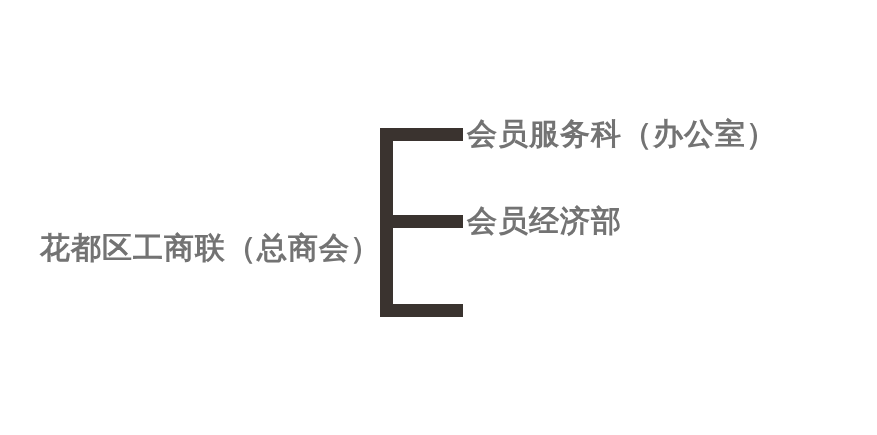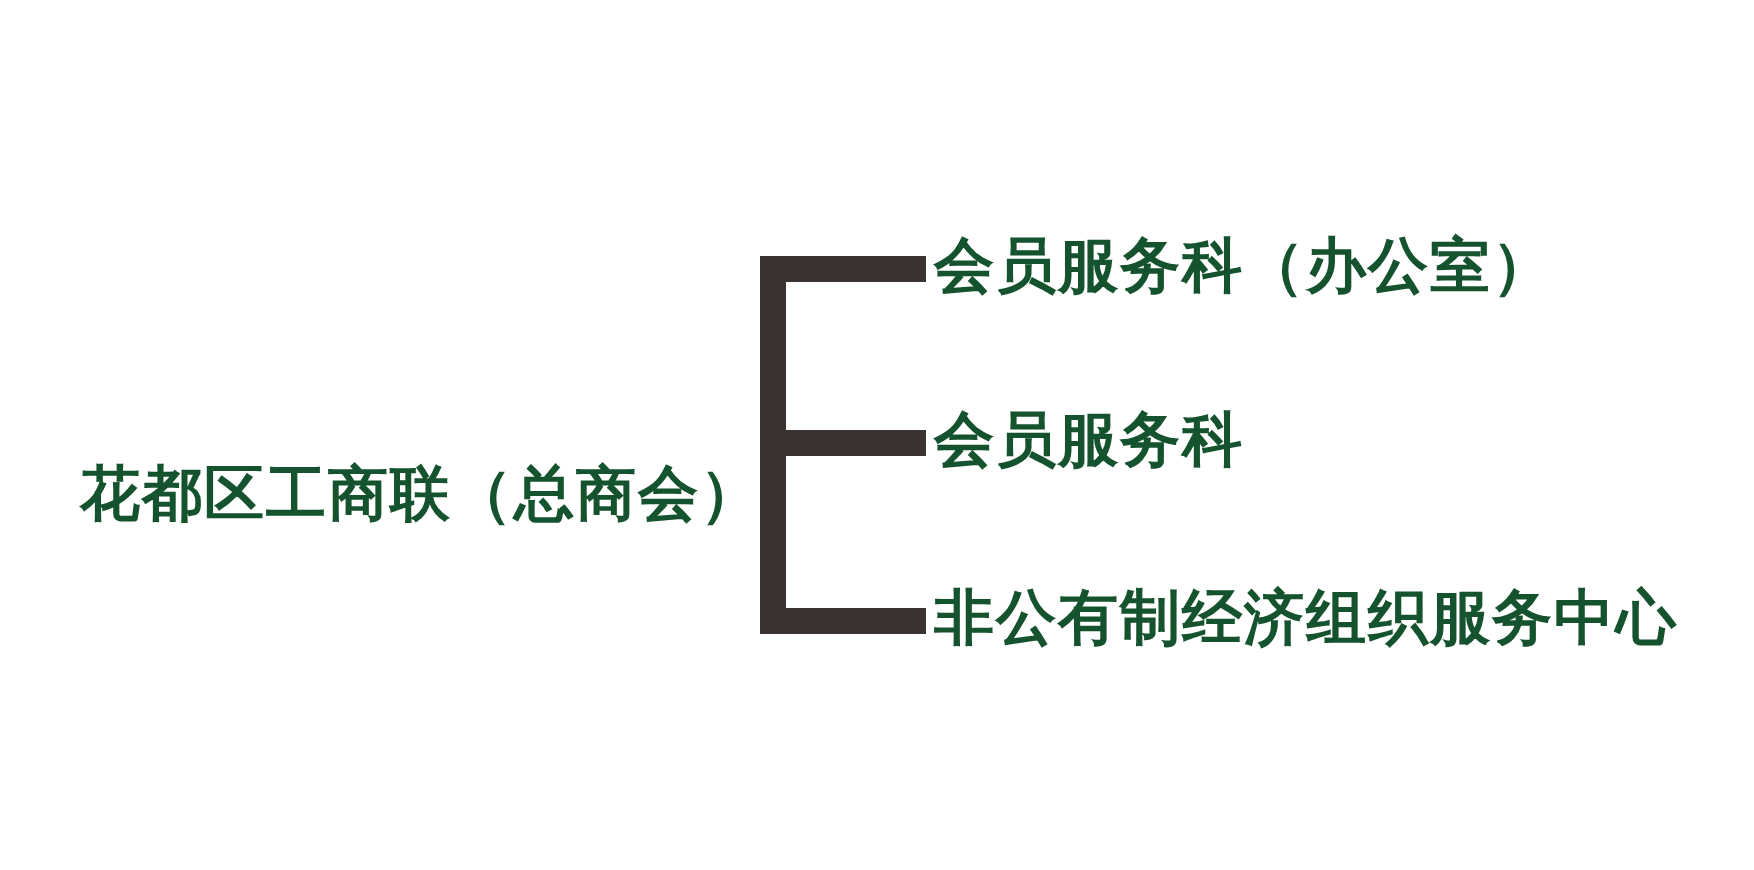--- a/index.html
+++ b/index.html
@@ -14,21 +14,21 @@
     position: relative;
     width: 877px;
     height: 435px;
     background: #ffffff;
     overflow: hidden;
   }
   .org-label {
     position: absolute;
     white-space: nowrap;
     font-weight: bold;
-    color: #14532d;
+    color: #737373;
     font-size: 30px;
     letter-spacing: 1px;
     line-height: 1;
   }
   .root-label {
     left: 40px;
     top: 220px;
     transform: translateY(-50%);
     margin-top: 28px;
   }
@@ -65,16 +65,15 @@
 
   <div class="org-label root-label">花都区工商联（总商会）</div>
 
   <div class="line v-line"></div>
 
   <div class="line h-line row-0"></div>
   <div class="line h-line row-1"></div>
   <div class="line h-line row-2"></div>
 
   <div class="org-label child-label row-0">会员服务科（办公室）</div>
-  <div class="org-label child-label row-1">会员服务科</div>
-  <div class="org-label child-label row-2">非公有制经济组织服务中心</div>
+  <div class="org-label child-label row-1">会员经济部</div>
 
 </div>
 
 </body></html>

